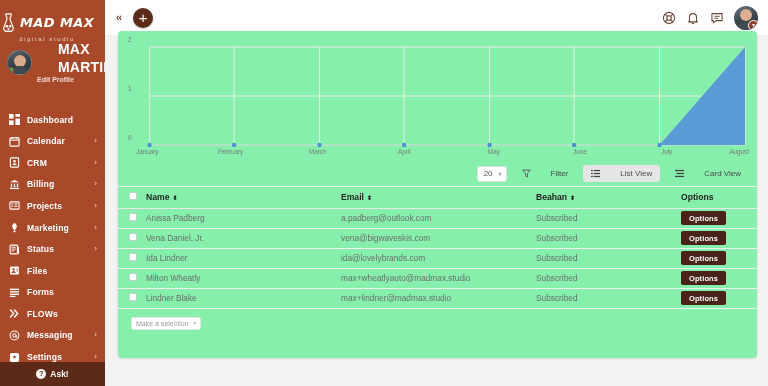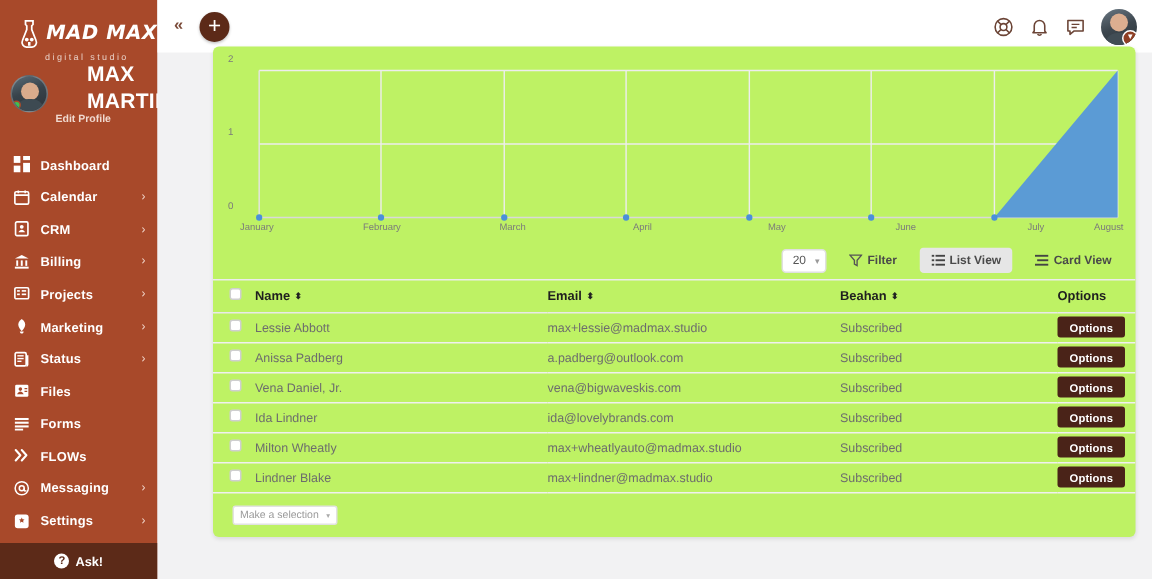--- a/index.html
+++ b/index.html
@@ -14,21 +14,21 @@
 
   
   .sidebar {
     width:105px; height:386px;
     background:#a8492a;
     display:flex; flex-direction:column;
     position:relative;
     flex:0 0 105px;
   }
   .logo-wrap {
-    height:35px; display:flex; align-items:center; justify-content:flex-end;
+    height:35px; display:flex; align-items:center; justify-content:flex-start;
     padding-top:19px;
   }
   .logo { display:flex; align-items:center; gap:3px; flex-direction:column; }
   .logo-row { display:flex; align-items:center; gap:3px; }
   .logo-mark { width:17px; height:20px; }
   .logo-text {
     color:#fff; font-size:13px; letter-spacing:.4px;
     font-family:"DejaVu Sans", sans-serif; font-weight:700;
     font-style:italic;
   }
@@ -57,21 +57,21 @@
   }
   .dot-online{
     position:absolute; left:0px; bottom:1px; width:6px; height:6px;
     border-radius:50%; background:#3fbf52; z-index:3;
     border:1px solid #a8492a;
   }
   .profile-txt { line-height:1.25; }
   .profile-name { color:#fff; font-size:14px; font-weight:700; letter-spacing:.2px;margin-left:21px;}
   .profile-edit { color:#f0d9cf; font-size:7px; font-weight:700; }
 
-  .nav { margin-top:6px; }
+  .nav { margin-top:16px; }
   .nav-item {
     display:flex; align-items:center; gap:7px;
     height:21.6px; padding:0 8px 0 9px;
     color:#ffffff; cursor:pointer; position:relative;
   }
   .nav-ico { width:11px; height:11px; flex:0 0 11px; display:block; }
   .nav-label { font-size:8.6px; font-weight:600; letter-spacing:.15px; }
   .chev { margin-left:auto; font-size:8px; color:#f1d6cb; line-height:1;}
 
   .ask-bar {
@@ -119,47 +119,46 @@
   }
   .avatar-caret {
     position:absolute; right:-1px; bottom:-1px; width:11px; height:11px;
     border-radius:50%; background:#8f3f24; color:#fff; font-size:6px;
     display:flex; align-items:center; justify-content:center; line-height:1;
     border:1px solid #fff; z-index:4;
   }
 
   .card {
     position:absolute; left:13px; right:11px; top:31px; bottom:28px;
-    background:#bef264; border-radius:4px;
+    background:#86efac; border-radius:4px;
     box-shadow:0 1px 3px rgba(0,0,0,.10);
     overflow:hidden;
-    margin-left:24px;
   }
 
   
   .chart-area { position:relative; height:130px; padding:8px 10px 0 10px; }
   .chart-svg { display:block; width:100%; height:122px; }
 
   
   .toolbar {
     display:flex; align-items:center; height:26px; padding:0 8px;
     gap:7px; justify-content:flex-end; border-bottom:1px solid #ececec;
   }
   .perpage {
     display:flex; align-items:center; gap:6px;
     border:1px solid #e0e0e0; border-radius:3px; height:16px;
     padding:0 4px 0 6px; font-size:8px; color:#555; background:#fff;
     cursor:pointer;
   }
   .perpage .car { color:#999; font-size:6px; }
   .tb-btn {
-    display:flex; align-items:center; gap:3px; height:17px;
+    display:flex; align-items:center; gap:20px; height:17px;
     border:1px solid transparent; border-radius:3px; padding:0 7px;
     font-size:8px; color:#4a4a4a; cursor:pointer; background:transparent;
-    font-weight:700;
+    font-weight:400;
   }
   .tb-btn.active { background:#e6e6e6;text-align:right; }
   .tb-ico { width:9px; height:9px; display:block; }
 
   
   table { width:100%; border-collapse:collapse; table-layout:fixed; }
   th, td {
     text-align:left; font-size:8.3px; padding:0 0 0 0; height:20px;
     vertical-align:middle;
   }
@@ -518,27 +517,20 @@
             <th class="c-email">
               <span>Email</span><span class="sortico">⬍</span>
             </th>
             <th class="c-status">
               <span>Beahan</span><span class="sortico">⬍</span>
             </th>
             <th class="c-opt">Options</th>
           </tr>
         </thead>
         <tbody>
-          <tr>
-            <td class="c-chk"><span class="chk"></span></td>
-            <td class="c-name">Lessie Abbott</td>
-            <td class="c-email">max+lessie@madmax.studio</td>
-            <td class="c-status">Subscribed</td>
-            <td class="c-opt"><span class="opt-btn">Options</span></td>
-          </tr>
           <tr>
             <td class="c-chk"><span class="chk"></span></td>
             <td class="c-name">Anissa Padberg</td>
             <td class="c-email">a.padberg@outlook.com</td>
             <td class="c-status">Subscribed</td>
             <td class="c-opt"><span class="opt-btn">Options</span></td>
           </tr>
           <tr>
             <td class="c-chk"><span class="chk"></span></td>
             <td class="c-name">Vena Daniel, Jr.</td>

